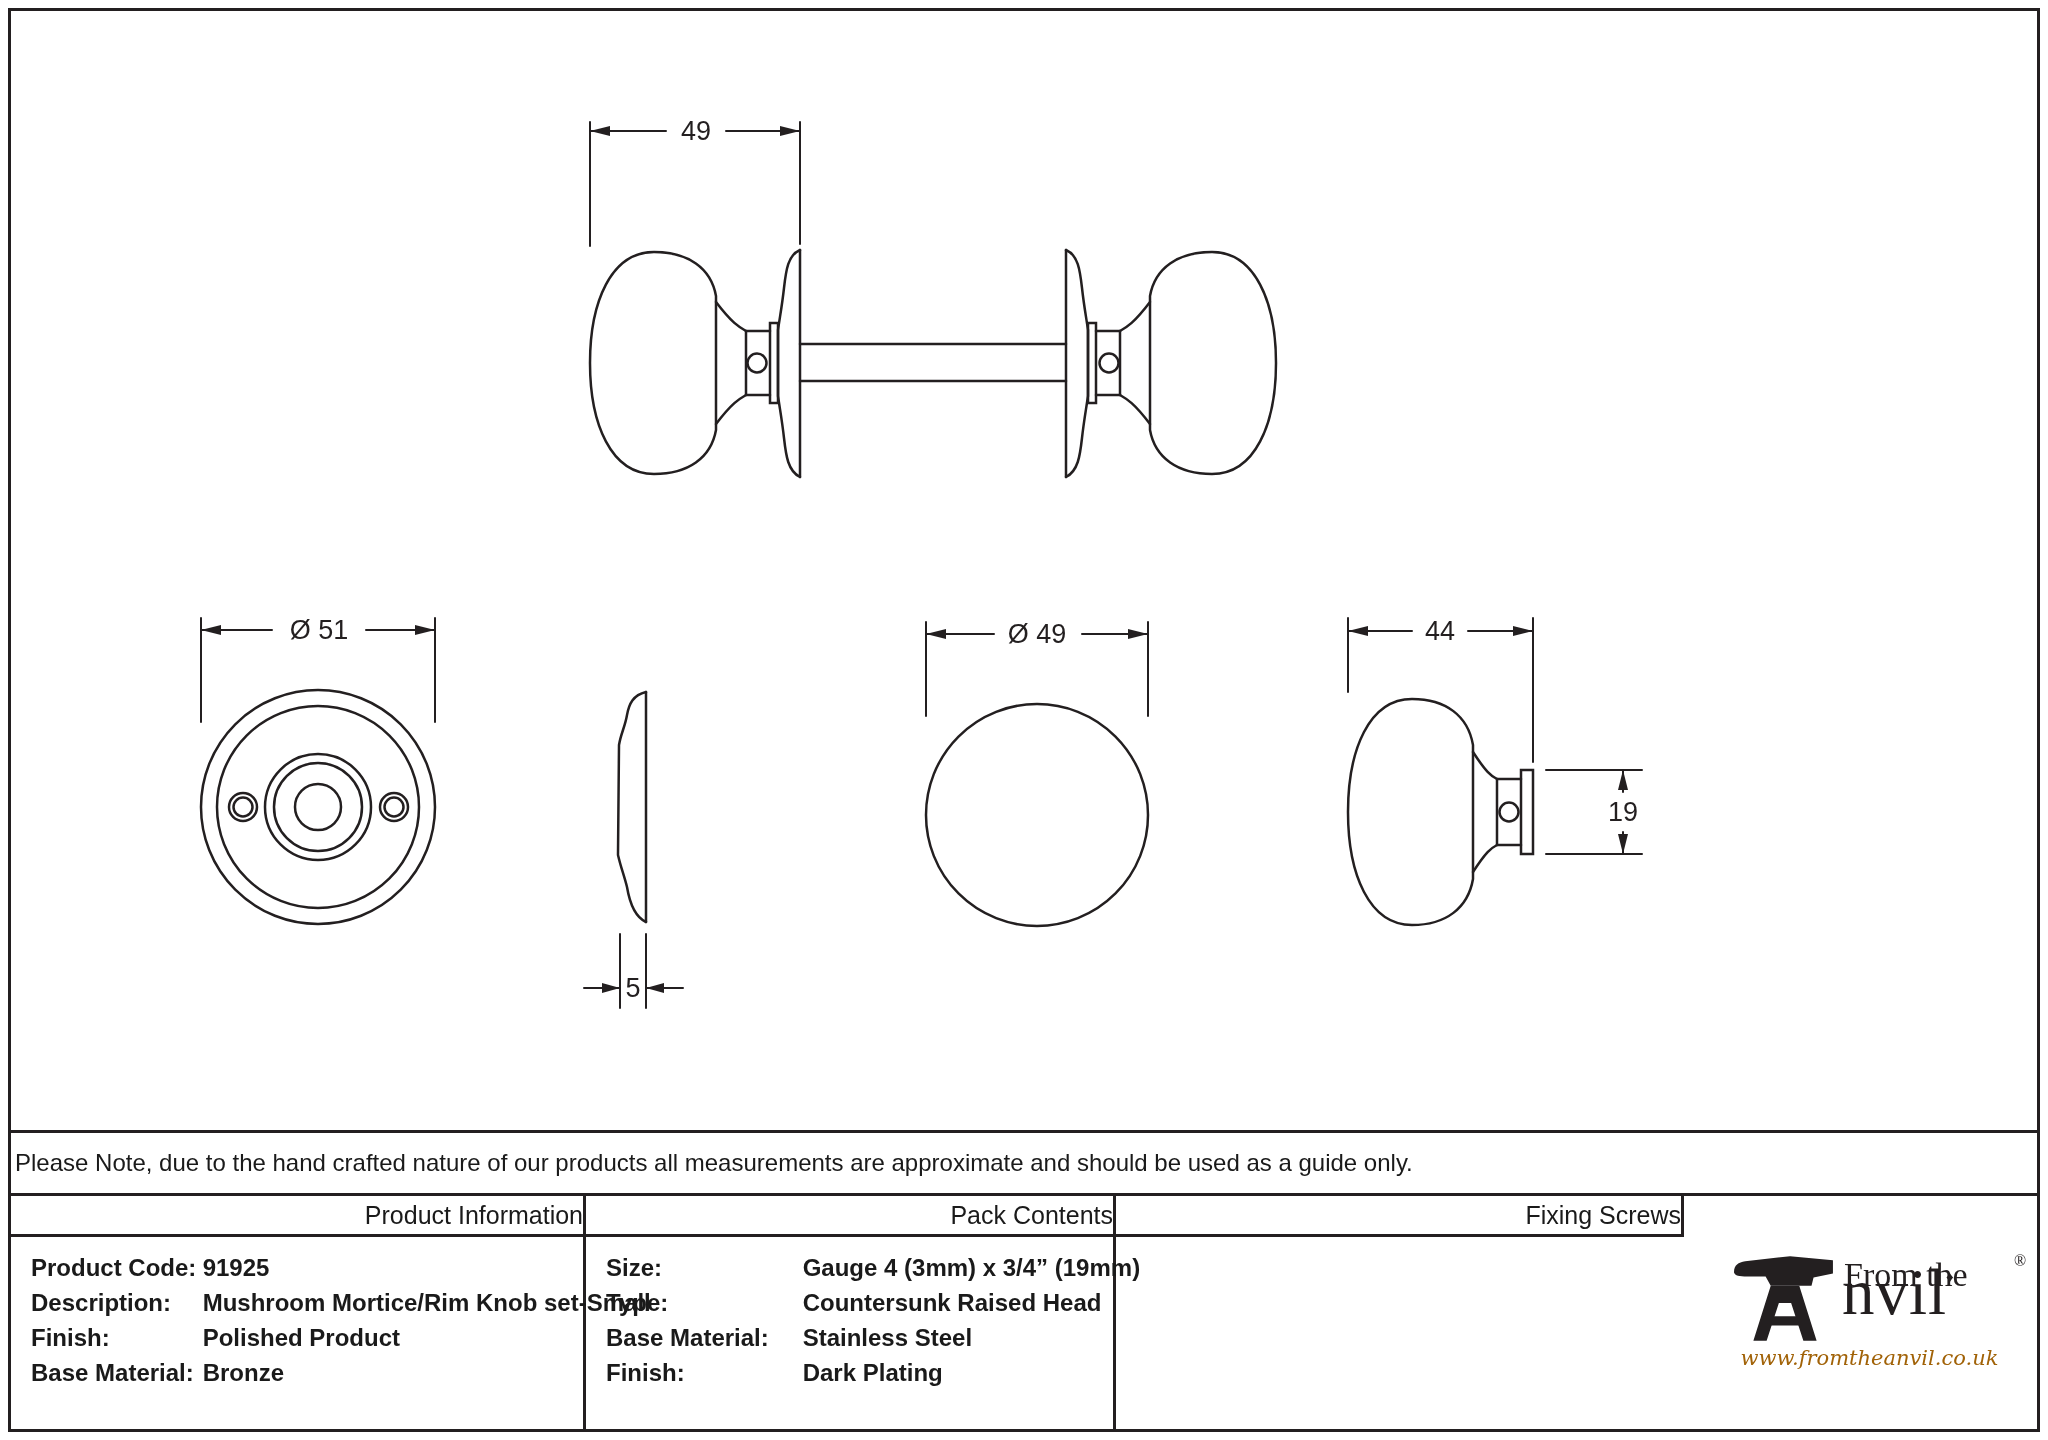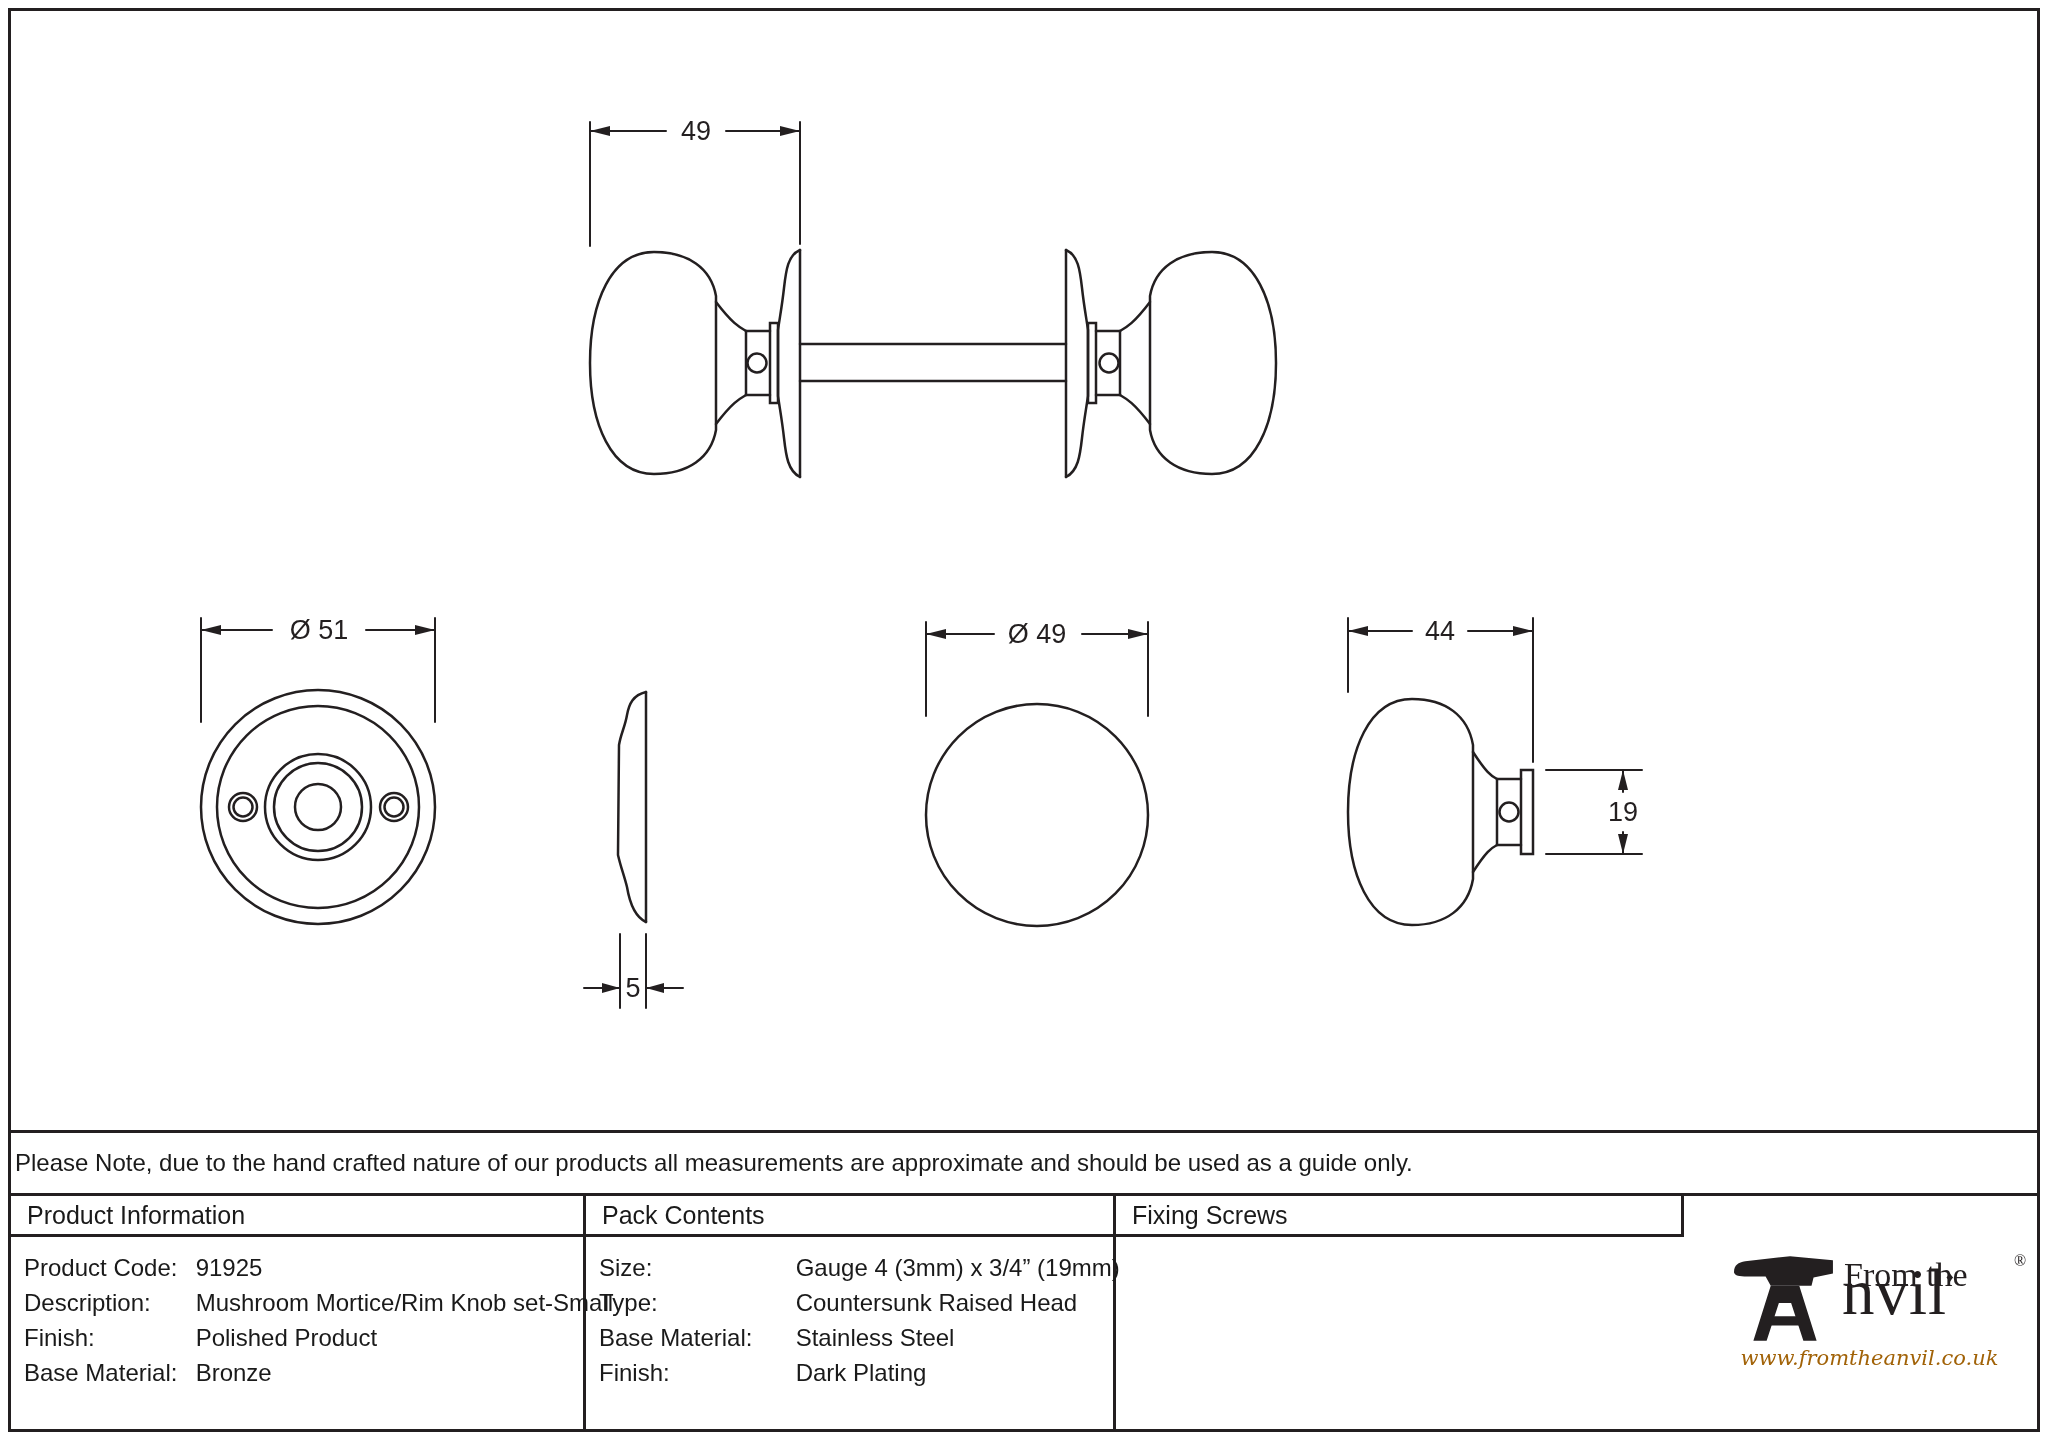--- a/index.html
+++ b/index.html
@@ -11,24 +11,24 @@
   .dim-text{font-family:"Liberation Sans",sans-serif;font-size:27px;fill:#231f20;}
   #note-row{position:absolute;left:11px;top:1130px;width:2026px;height:63px;
             border-top:3px solid #231f20;display:flex;align-items:center;
             box-sizing:border-box;font-size:24px;padding-left:4px;}
   #spec-table{position:absolute;left:11px;top:1193px;width:2026px;height:236px;
               border-top:3px solid #231f20;box-sizing:border-box;
               display:grid;grid-template-columns:575px 530px 568px 1fr;
               grid-template-rows:41px 1fr;}
   .hcell{border-right:3px solid #231f20;border-bottom:3px solid #231f20;
          box-sizing:border-box;display:flex;align-items:center;
-         padding-left:16px;font-size:25px;}
+         padding-left:0;font-size:25px;justify-content:flex-end;}
   .bcell{border-right:3px solid #231f20;box-sizing:border-box;
          padding-top:13px;font-size:24px;line-height:35px;}
-  .bcell .row{white-space:nowrap;padding-left:13px;}
+  .bcell .row{white-space:nowrap;padding-left:20px;font-weight:bold;}
   .lbl{display:inline-block;}
   #pi-body .lbl{width:165px;}
   #fs-body .lbl{width:190px;}
   #logo-cell{grid-row:1 / 3;grid-column:4;position:relative;}
   #logo-from-the{position:absolute;left:160px;top:60px;
                  font-family:"Liberation Serif",serif;font-size:34px;color:#231f20;}
   #logo-diamond{position:absolute;left:262px;top:72px;font-size:15px;color:#231f20;}
   #logo-anvil{position:absolute;left:158px;top:64px;
               font-family:"Liberation Serif",serif;font-size:65px;line-height:1;
               color:#231f20;letter-spacing:1px;}

